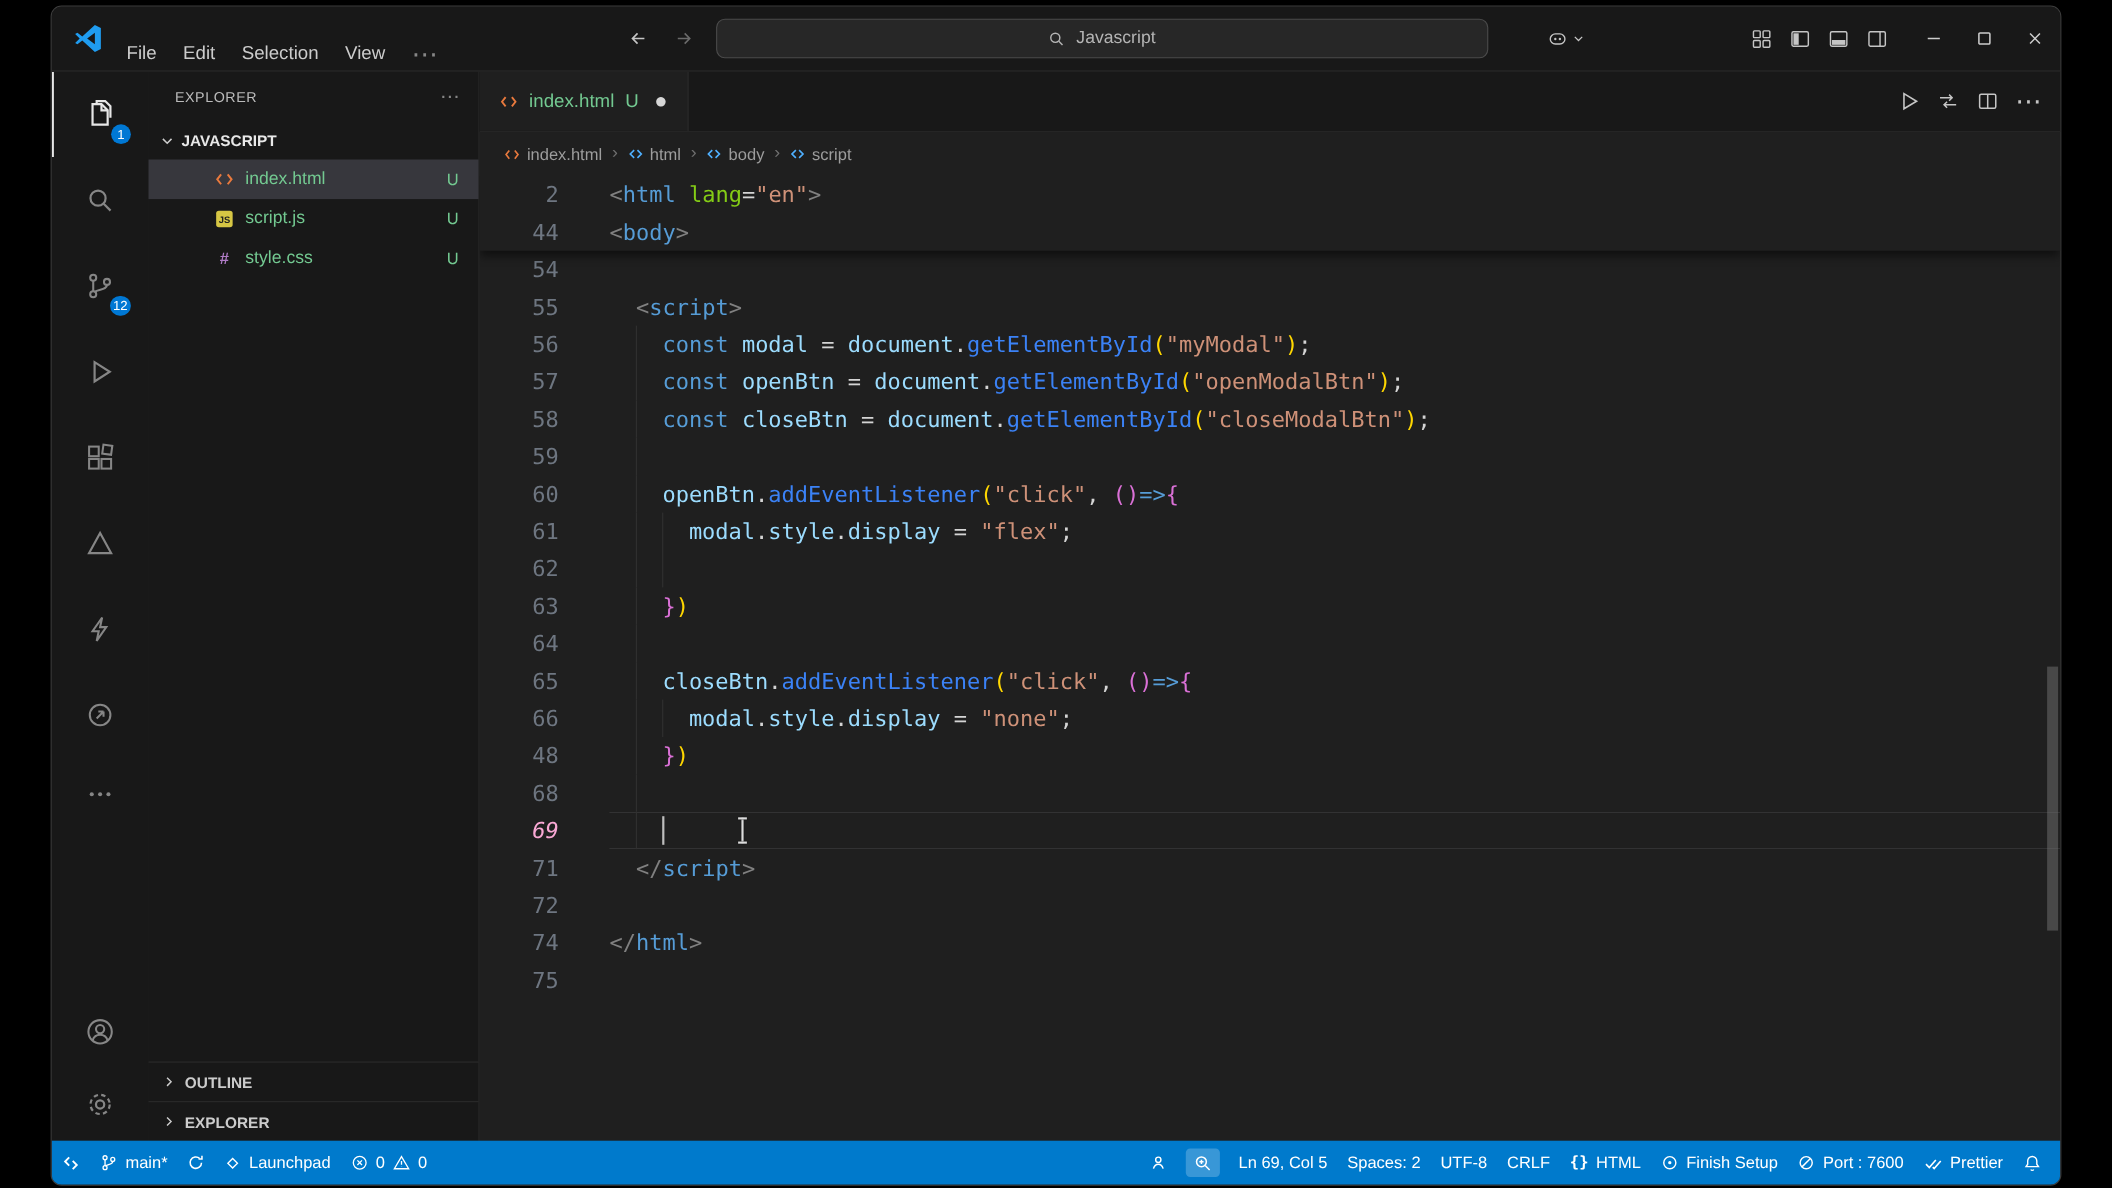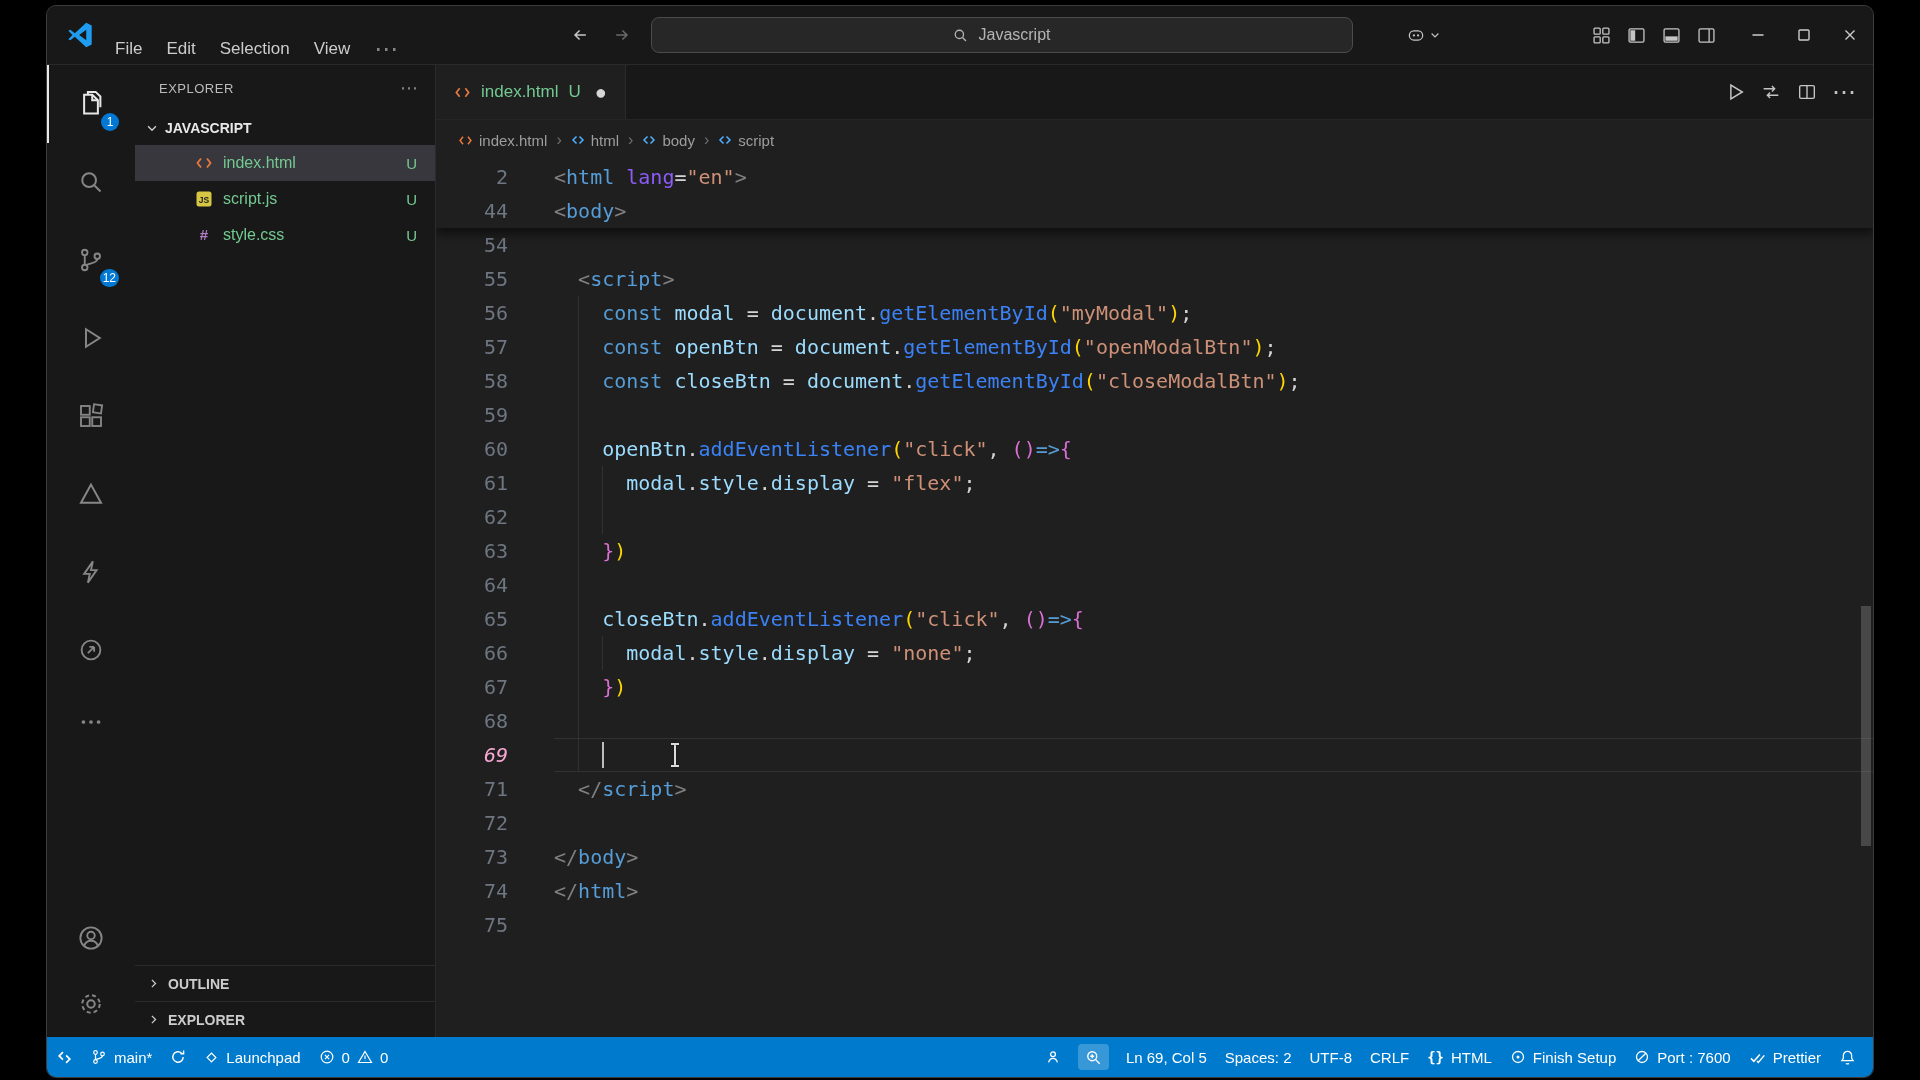--- a/index.html
+++ b/index.html
@@ -71,21 +71,21 @@
   .num{width:72px;text-align:right;color:#6e7681;flex:none;user-select:none;}
   .line.current .num{color:#f9a8d4;font-style:italic;}
   .codetxt{flex:1;position:relative;white-space:pre;margin-left:46px;color:#d4d4d4;}
   .line.current .codetxt{box-shadow:inset 0 1px 0 #323233,inset 0 -1px 0 #323233;}
   .guide{position:absolute;top:0;bottom:0;width:1px;background:#313131;}
   .caret{position:absolute;top:4px;height:26px;width:2px;background:#bdbdbd;}
   .ibeam{position:absolute;left:120px;top:5px;width:2px;height:24px;background:#dcdcdc;box-shadow:0 0 1px #000;}
   .ibeam::before,.ibeam::after{content:'';position:absolute;left:-3px;width:8px;height:2px;
     background:#dcdcdc;box-shadow:0 0 1px #000;}
   .ibeam::before{top:0;} .ibeam::after{bottom:0;}
-  .tk-p{color:#808080}.tk-tag{color:#569cd6}.tk-attr{color:#8b5cf6}.tk-str{color:#ce9178}
+  .tk-p{color:#808080}.tk-tag{color:#569cd6}.tk-attr{color:#84cc16}.tk-str{color:#ce9178}
   .tk-kw{color:#569cd6}.tk-v{color:#9cdcfe}.tk-fn{color:#3b82f6}.tk-o{color:#d4d4d4}
   .tk-b1{color:#ffd700}.tk-b2{color:#da70d6}.tk-ar{color:#569cd6}
   .scroll-thumb{position:absolute;right:2px;width:10px;top:446px;height:240px;background:rgba(121,121,121,.45);}
 
   
   .statusbar{height:40px;background:#007acc;color:#fff;display:flex;align-items:center;
     font-size:15px;flex:none;}
   .sb-item{display:flex;align-items:center;gap:7px;padding:0 9px;height:100%;}
   .sb-right{margin-left:auto;display:flex;align-items:center;height:100%;padding-right:8px;}
   .zoom-item{background:rgba(255,255,255,.22);border-radius:4px;height:26px;padding:0 7px;
@@ -447,42 +447,38 @@
             </div>
             <div class="line">
               <span class="num">65</span>
               <span class="codetxt"><i class="guide" style="left: 24px;"></i><span class="tk-o">    </span><span class="tk-v">closeBtn</span><span class="tk-o">.</span><span class="tk-fn">addEventListener</span><span class="tk-b1">(</span><span class="tk-str">"click"</span><span class="tk-o">, </span><span class="tk-b2">()</span><span class="tk-ar">=&gt;</span><span class="tk-b2">{</span></span>
             </div>
             <div class="line">
               <span class="num">66</span>
               <span class="codetxt"><i class="guide" style="left: 24px;"></i><i class="guide" style="left: 48px;"></i><span class="tk-o">      </span><span class="tk-v">modal</span><span class="tk-o">.</span><span class="tk-v">style</span><span class="tk-o">.</span><span class="tk-v">display</span><span class="tk-o"> = </span><span class="tk-str">"none"</span><span class="tk-o">;</span></span>
             </div>
             <div class="line">
-              <span class="num">67</span>
+              <span class="num">48</span>
               <span class="codetxt"><i class="guide" style="left: 24px;"></i><span class="tk-o">    </span><span class="tk-b2">}</span><span class="tk-b1">)</span></span>
             </div>
             <div class="line">
               <span class="num">68</span>
               <span class="codetxt"><i class="guide" style="left: 24px;"></i></span>
             </div>
             <div class="line current">
               <span class="num">69</span>
               <span class="codetxt"><i class="guide" style="left: 24px;"></i><i class="caret" style="left: 48px;"></i><i class="ibeam"></i></span>
             </div>
             <div class="line">
               <span class="num">71</span>
               <span class="codetxt"><span class="tk-o">  </span><span class="tk-p">&lt;/</span><span class="tk-tag">script</span><span class="tk-p">&gt;</span></span>
             </div>
             <div class="line">
               <span class="num">72</span>
               <span class="codetxt"></span>
-            </div>
-            <div class="line">
-              <span class="num">73</span>
-              <span class="codetxt"><span class="tk-p">&lt;/</span><span class="tk-tag">body</span><span class="tk-p">&gt;</span></span>
             </div>
             <div class="line">
               <span class="num">74</span>
               <span class="codetxt"><span class="tk-p">&lt;/</span><span class="tk-tag">html</span><span class="tk-p">&gt;</span></span>
             </div>
             <div class="line">
               <span class="num">75</span>
               <span class="codetxt"></span>
             </div>
           </div>

